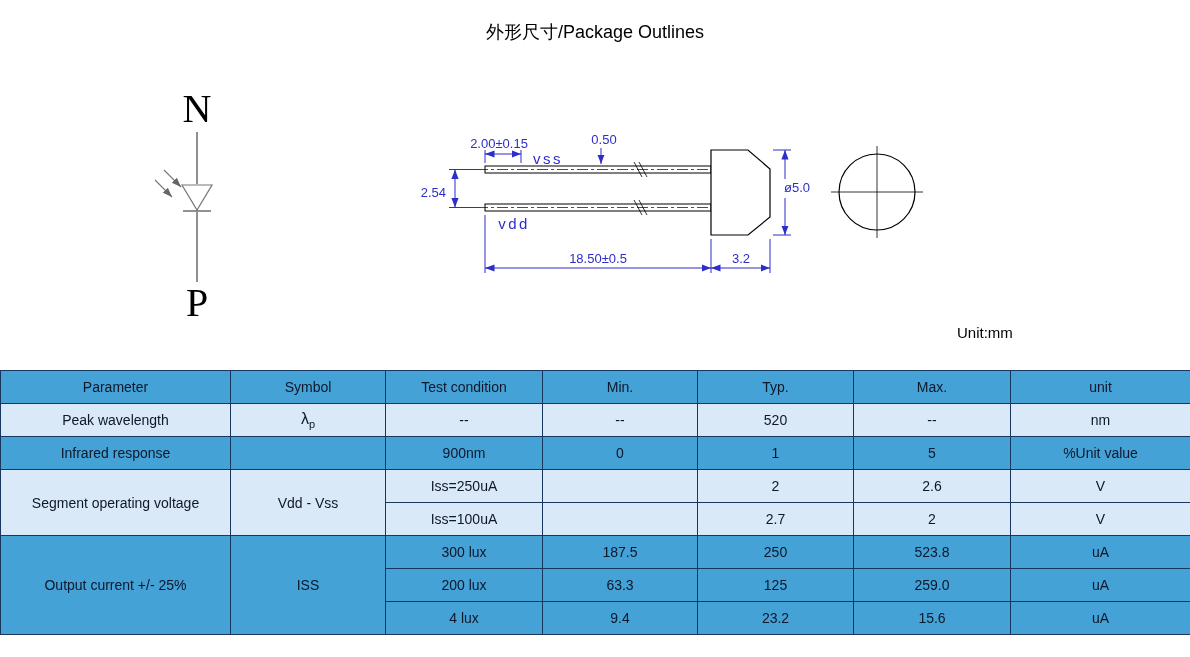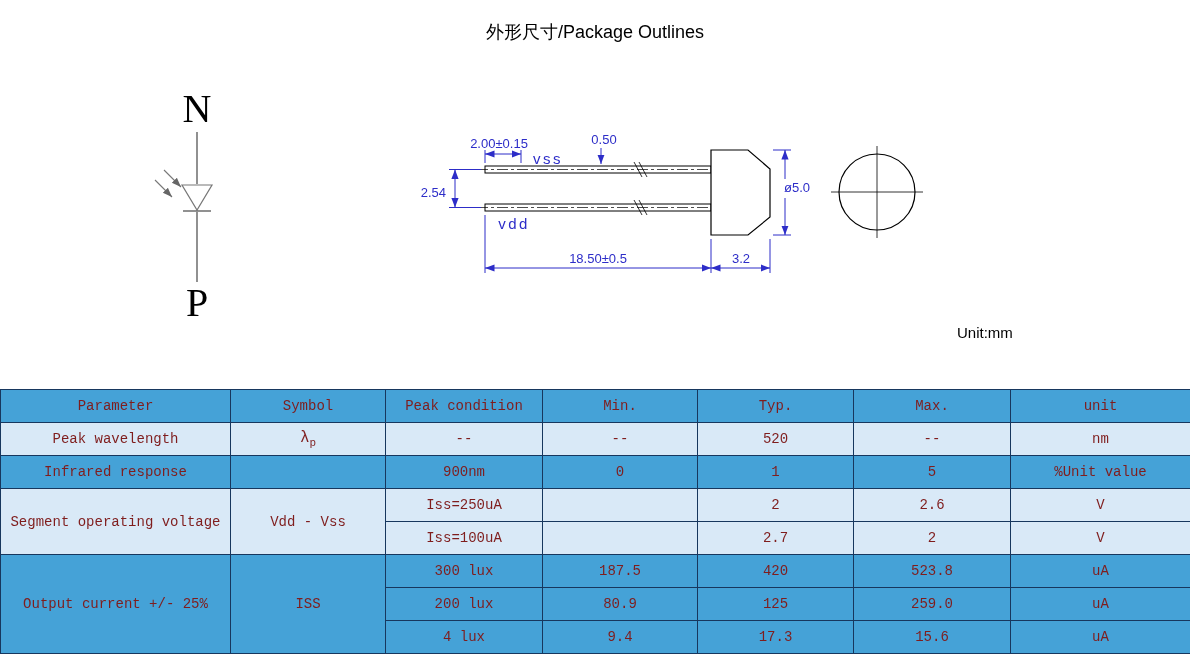--- a/index.html
+++ b/index.html
@@ -8,24 +8,24 @@
     width:1190px;height:657px;position:relative;overflow:hidden;
     font-family:"Liberation Sans", sans-serif;
   }
   .page-title{
     position:absolute;top:11px;left:0;width:100%;
     text-align:center;font-size:18px;color:#000;margin-top:9px;
   }
   svg.drawing{position:absolute;left:0;top:0}
 
   table.spec{
-    position:absolute;left:0;top:389px;width:1190px;
+    position:absolute;left:0;top:370px;width:1190px;
     border-collapse:collapse;table-layout:fixed;
-    font-family:Liberation Mono, monospace;
-    font-size:14px;color:#7f1d1d;
+    font-family:Liberation Sans, sans-serif;
+    font-size:14px;color:#0f172a;
   }
   .spec th,.spec td{
     border:1px solid #17375E;height:33px;
     text-align:center;vertical-align:middle;
     padding:0 3px;font-weight:normal;overflow:hidden;white-space:nowrap;
   }
   .spec tr.hdr th{background:#45A2D7}
   .spec tr.light td{background:#D9E9F7}
   .spec tr.med td{background:#45A2D7}
   .sym-main{font-size:16px}
@@ -121,21 +121,21 @@
       <col style="width:157px">
     <col style="width:155px">
       <col style="width:156px">
       <col style="width:157px">
     <col style="width:180px">
   </colgroup>
   <thead>
     <tr class="hdr">
       <th>Parameter</th>
       <th>Symbol</th>
-      <th>Peak condition</th>
+      <th>Test condition</th>
       <th>Min.</th>
       <th>Typ.</th>
       <th>Max.</th>
       <th>unit</th>
     </tr>
   </thead>
   <tbody>
     <tr class="light">
       <td>Peak wavelength</td>
       <td>
@@ -170,32 +170,32 @@
       <td></td>
       <td>2.7</td>
       <td>2</td>
       <td>V</td>
     </tr>
     <tr class="med">
       <td rowspan="3">Output current +/- 25%</td>
       <td rowspan="3">ISS</td>
       <td>300 lux</td>
       <td>187.5</td>
-      <td>420</td>
+      <td>250</td>
       <td>523.8</td>
       <td>uA</td>
     </tr>
     <tr class="med">
       <td>200 lux</td>
-      <td>80.9</td>
+      <td>63.3</td>
       <td>125</td>
       <td>259.0</td>
       <td>uA</td>
     </tr>
     <tr class="med">
       <td>4 lux</td>
       <td>9.4</td>
-      <td>17.3</td>
+      <td>23.2</td>
       <td>15.6</td>
       <td>uA</td>
     </tr>
   </tbody>
 </table>
 
 </body></html>

